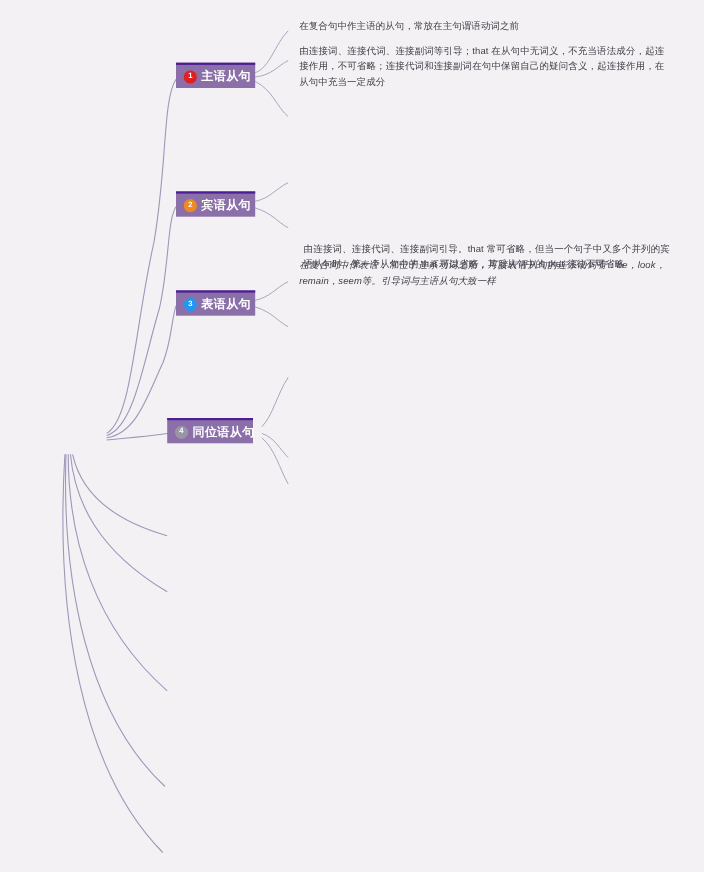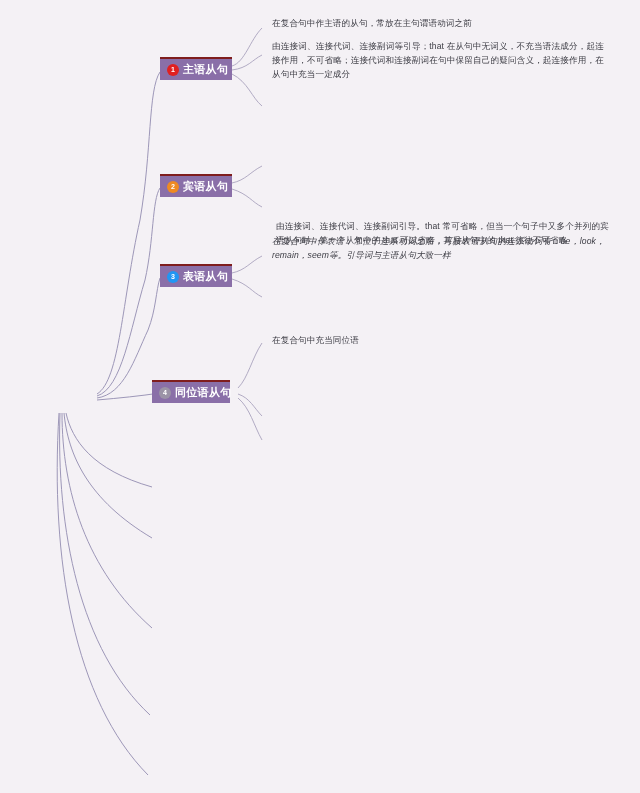--- a/index.html
+++ b/index.html
@@ -57,21 +57,21 @@
     font-weight: bold;
     letter-spacing: 0.4px;
     white-space: nowrap;
   }
 
   
   .branch-node {
     position: absolute;
     height: 23px;
     background: #8a6fa8;
-    border-top: 2px solid #7f1d1d;
+    border-top: 2px solid #4c1d95;
     display: flex;
     align-items: center;
     padding: 0 9px 0 7px;
     box-sizing: border-box;
   }
   .branch-node .num-icon {
     width: 12px;
     height: 12px;
     border-radius: 50%;
     flex: 0 0 auto;
@@ -155,15 +155,14 @@
   <div class="branch-node" style="left:160px; top:264px; width:72px;">
     <span class="num-icon" style="background:#2196f3;">3</span>
     <span class="branch-label">表语从句</span>
   </div>
   <div class="detail-text" style="left:272px; top:235px; width:333px;font-style:italic;">在复合句中作表语，常位于连系动词之后，可接表语从句的连系动词有：be，look，remain，seem等。引导词与主语从句大致一样</div>
 
   <div class="branch-node" style="left:152px; top:380px; width:78px;">
     <span class="num-icon" style="background:#9b93a6;">4</span>
     <span class="branch-label">同位语从句</span>
   </div>
-  <div class="detail-text" style="left:272px; top:334px; width:330px;">在复合句中充当同位语</div>
 
 </div>
 
 </body></html>

